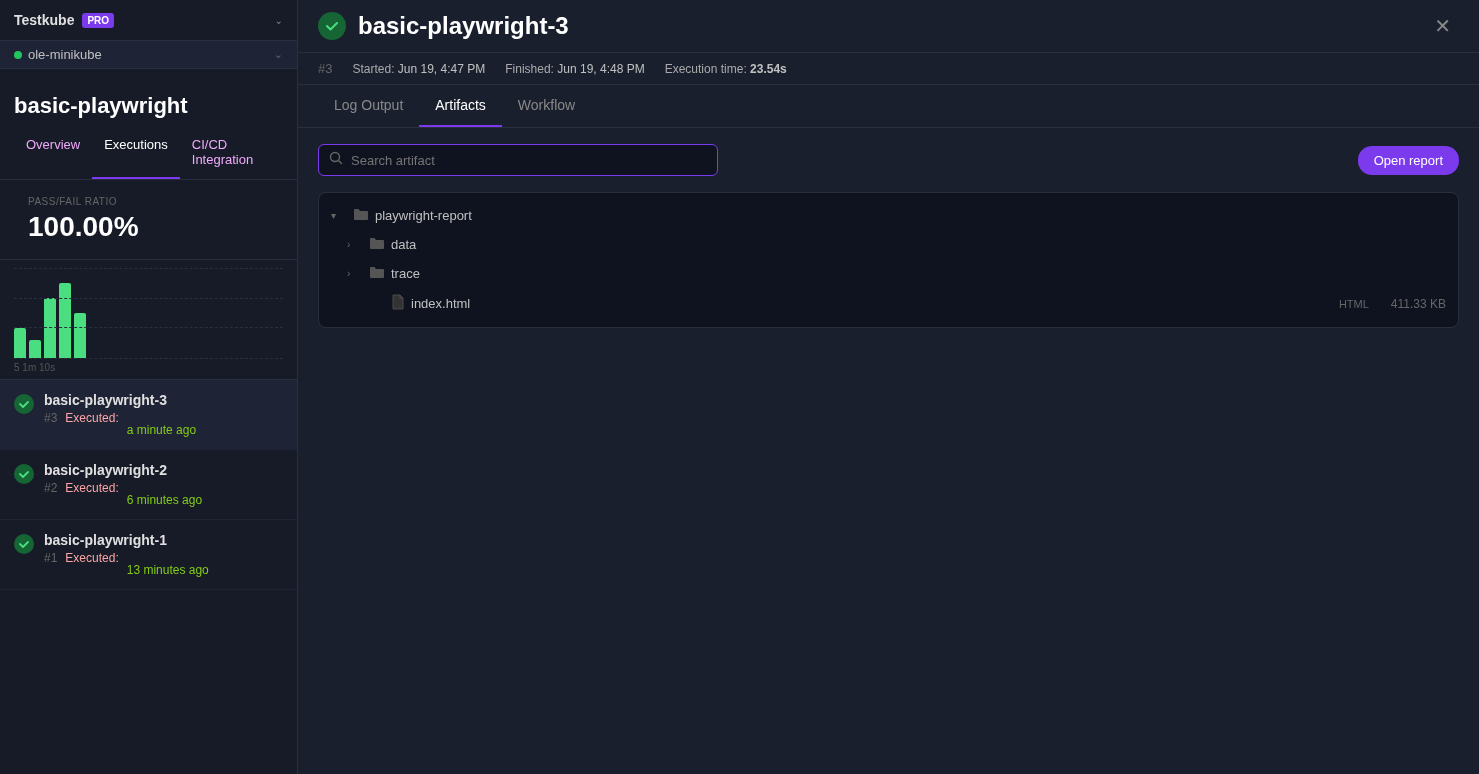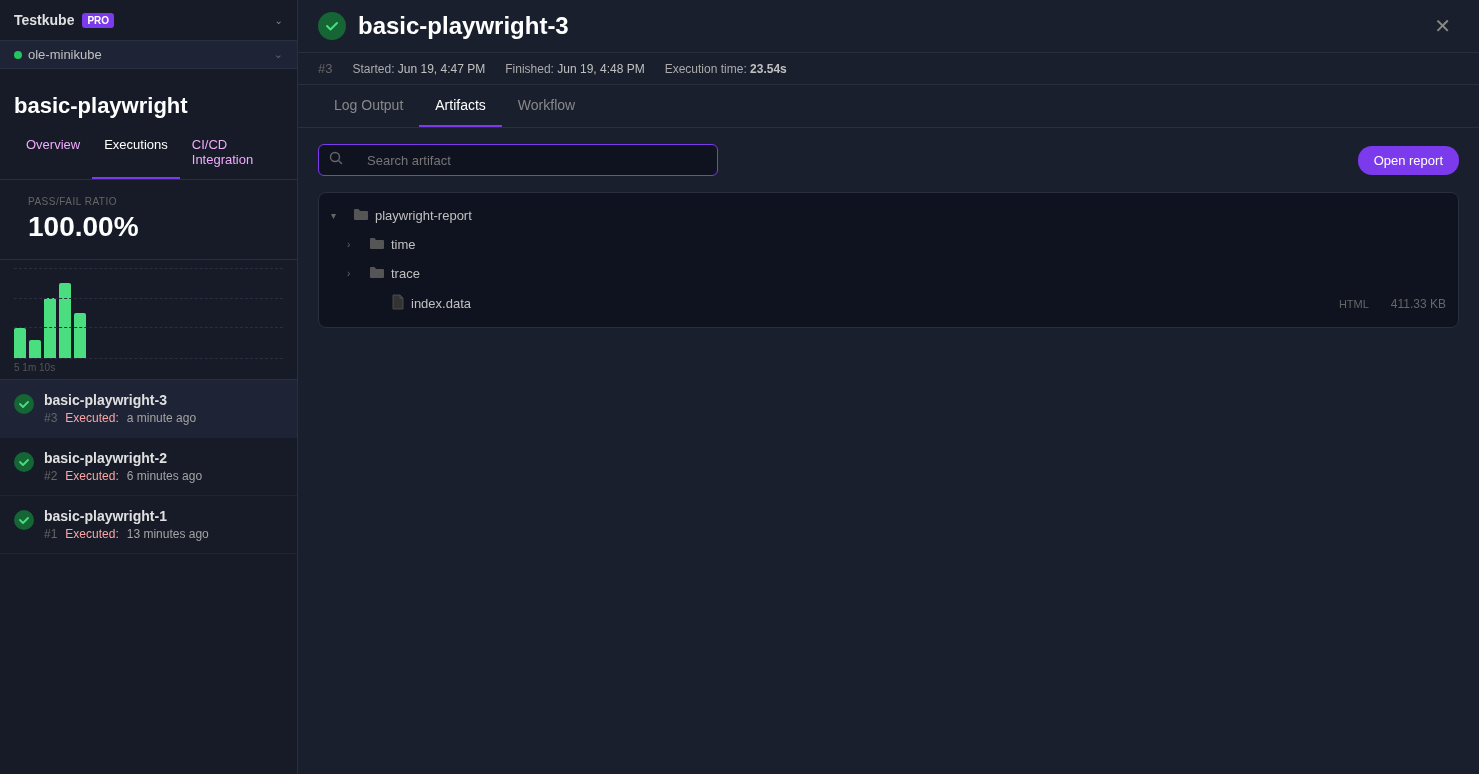--- a/index.html
+++ b/index.html
@@ -206,21 +206,22 @@
       color: #666;
     }
 
     .exec-time-label {
       font-size: 12px;
       color: #fca5a5;
     }
 
     .exec-time-val {
       font-size: 12px;
-      color: #a3a3a3;
+      color: #84cc16;
+      margin-top: 12px;
     }
 
     
     .main-panel {
       flex: 1;
       background: #1a1f2e;
       display: flex;
       flex-direction: column;
       height: 774px;
     }
@@ -322,21 +323,21 @@
 
     .search-box {
       flex: 1;
       max-width: 400px;
       display: flex;
       align-items: center;
       background: #0f1320;
       border: 1px solid #7c3aed;
       border-radius: 6px;
       padding: 6px 10px;
-      gap: 24px;
+      gap: 8px;
     }
 
     .search-icon-svg {
       color: #666;
       flex-shrink: 0;
     }
 
     .search-input {
       background: none;
       border: none;
@@ -576,41 +577,41 @@
         <span class="tree-name">playwright-report</span>
       </div>
 
       <div class="tree-row indent-1">
         <span class="tree-chevron">›</span>
         <span class="folder-icon">
           <svg width="16" height="14" viewBox="0 0 16 14" fill="none">
             <path d="M1 3a1 1 0 011-1h3.5l1.5 2H14a1 1 0 011 1v7a1 1 0 01-1 1H2a1 1 0 01-1-1V3z" fill="#555"></path>
           </svg>
         </span>
-        <span class="tree-name">time</span>
+        <span class="tree-name">data</span>
       </div>
 
       <div class="tree-row indent-1">
         <span class="tree-chevron">›</span>
         <span class="folder-icon">
           <svg width="16" height="14" viewBox="0 0 16 14" fill="none">
             <path d="M1 3a1 1 0 011-1h3.5l1.5 2H14a1 1 0 011 1v7a1 1 0 01-1 1H2a1 1 0 01-1-1V3z" fill="#555"></path>
           </svg>
         </span>
         <span class="tree-name">trace</span>
       </div>
 
       <div class="tree-row indent-2">
         <span class="tree-chevron" style="color:transparent;">›</span>
         <span class="file-icon">
           <svg width="14" height="16" viewBox="0 0 14 16" fill="none">
             <path d="M2 1h7l3 3v11H2V1z" fill="#333" stroke="#555" stroke-width="0.8"></path>
             <path d="M9 1v3h3" stroke="#555" stroke-width="0.8"></path>
           </svg>
         </span>
-        <span class="tree-name">index.data</span>
+        <span class="tree-name">index.html</span>
         <span class="file-type-badge">HTML</span>
         <span class="file-size">411.33 KB</span>
       </div>
 
     </div>
   </div>
 </div>
 
 </body></html>

